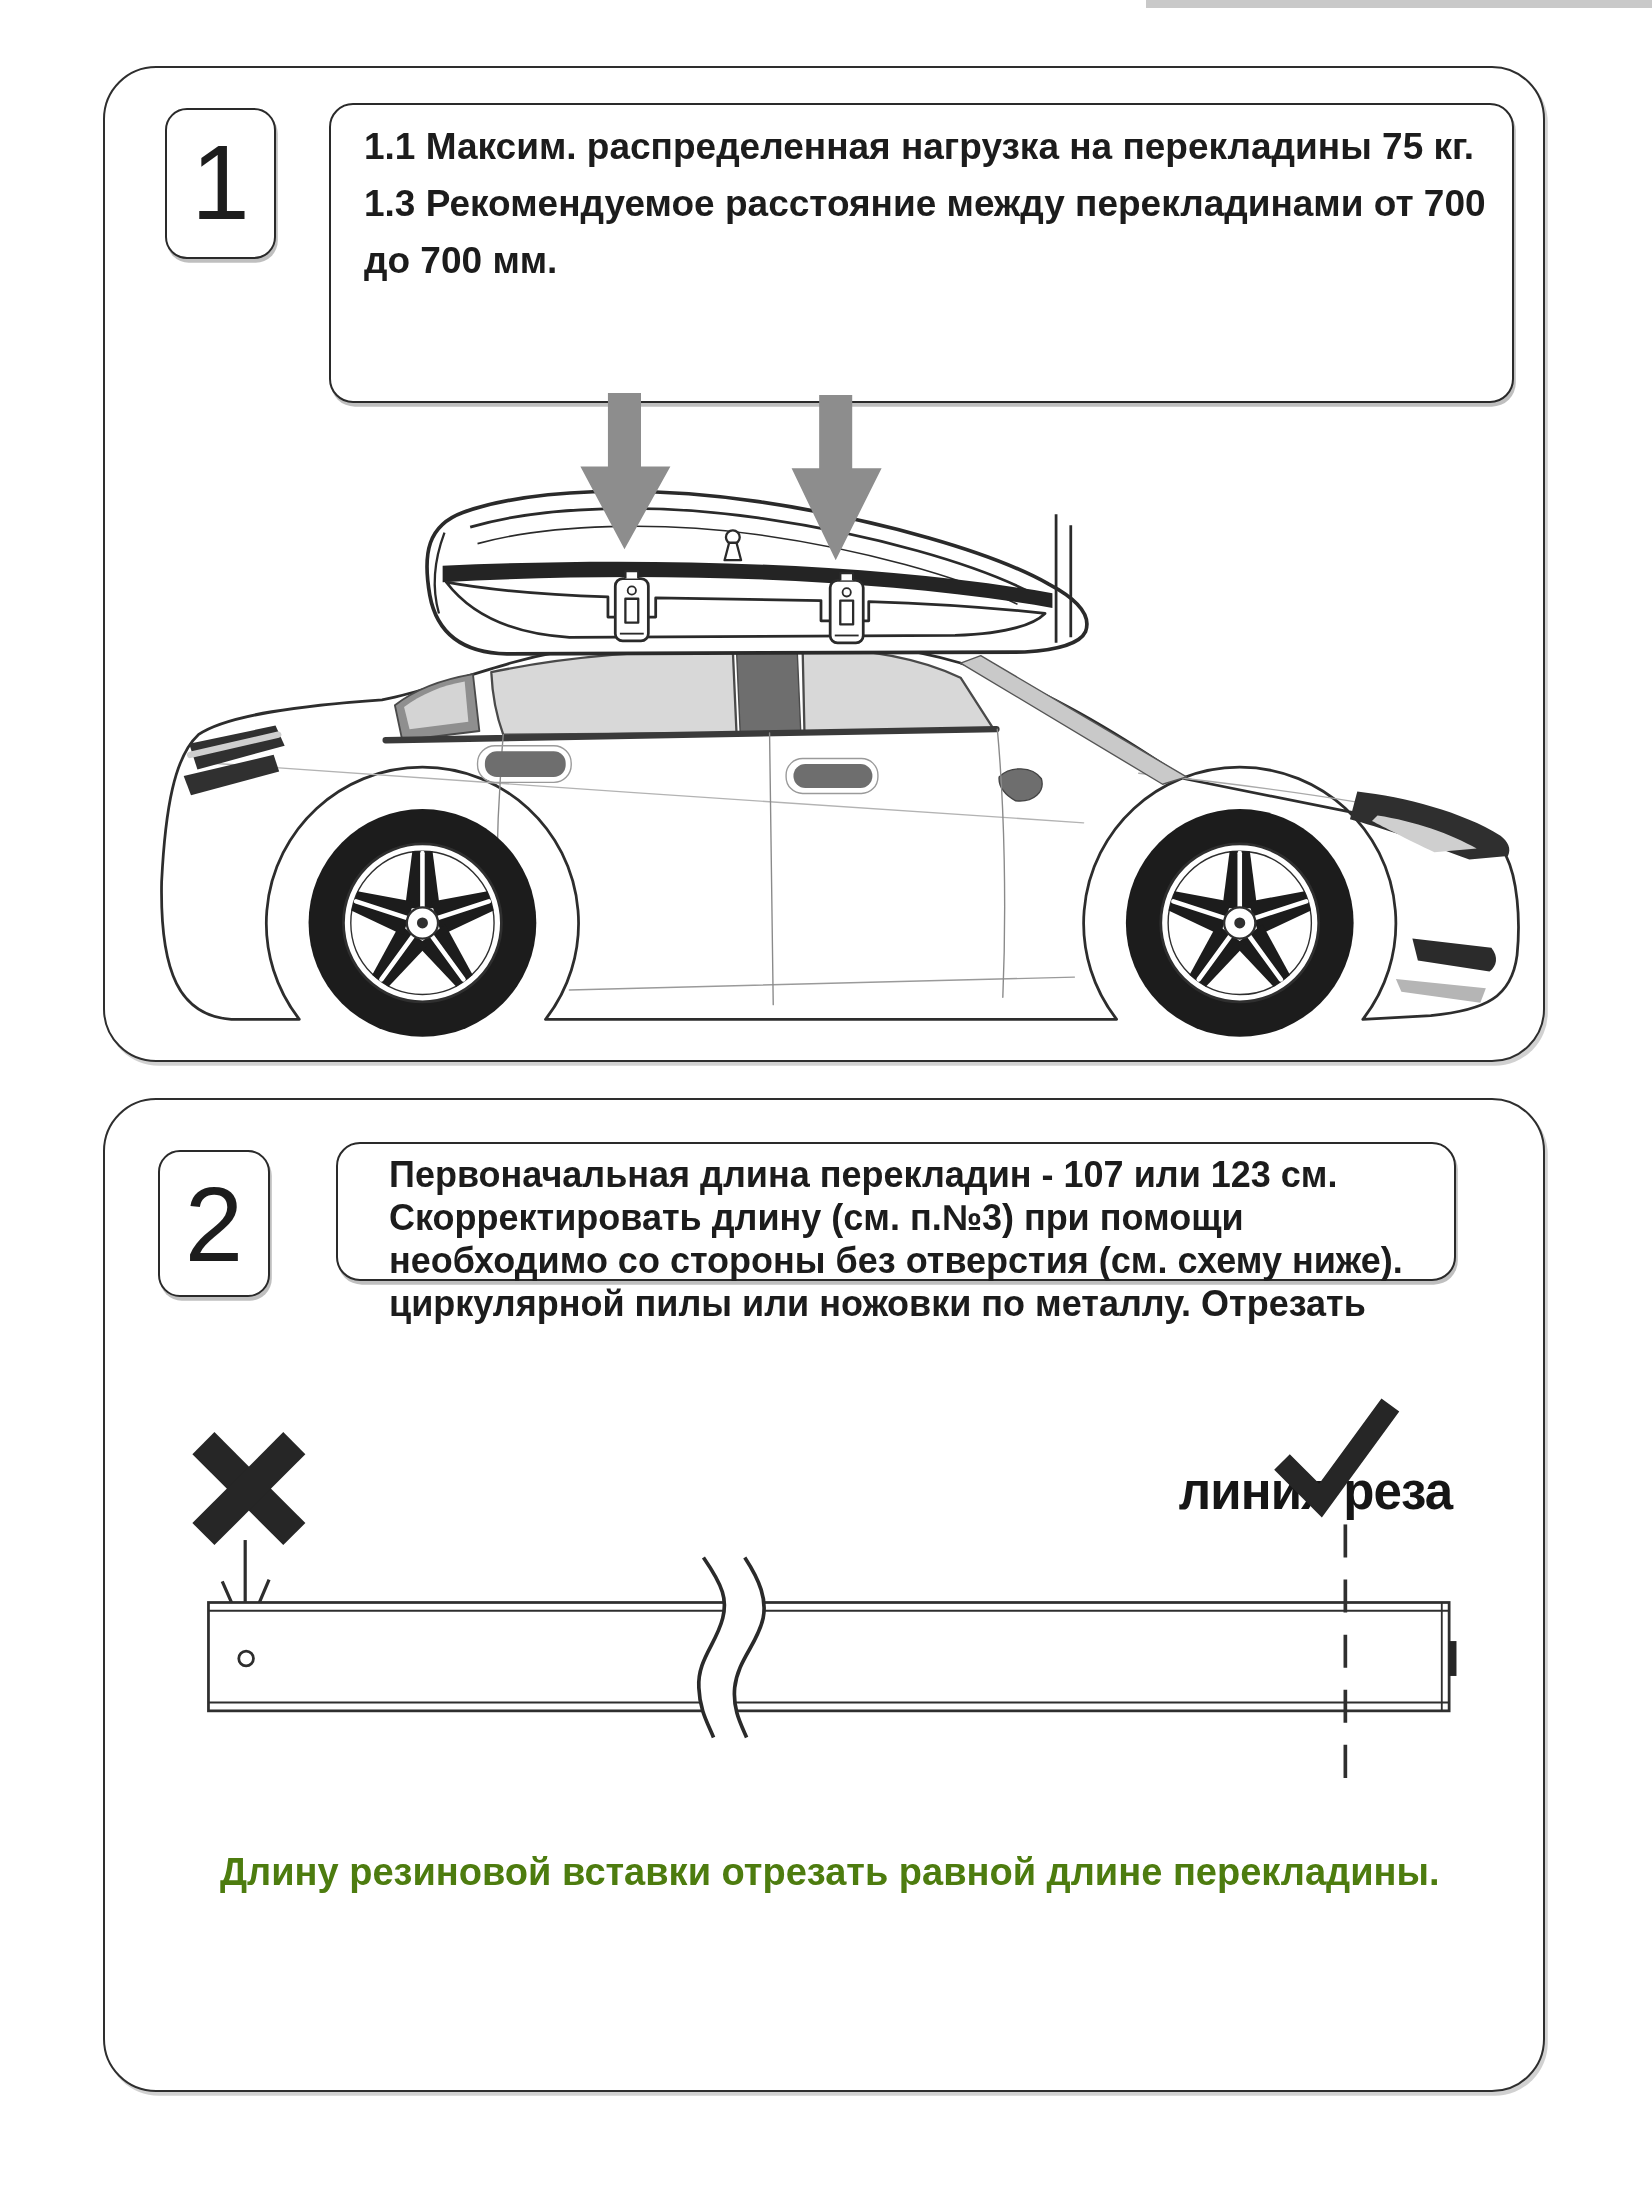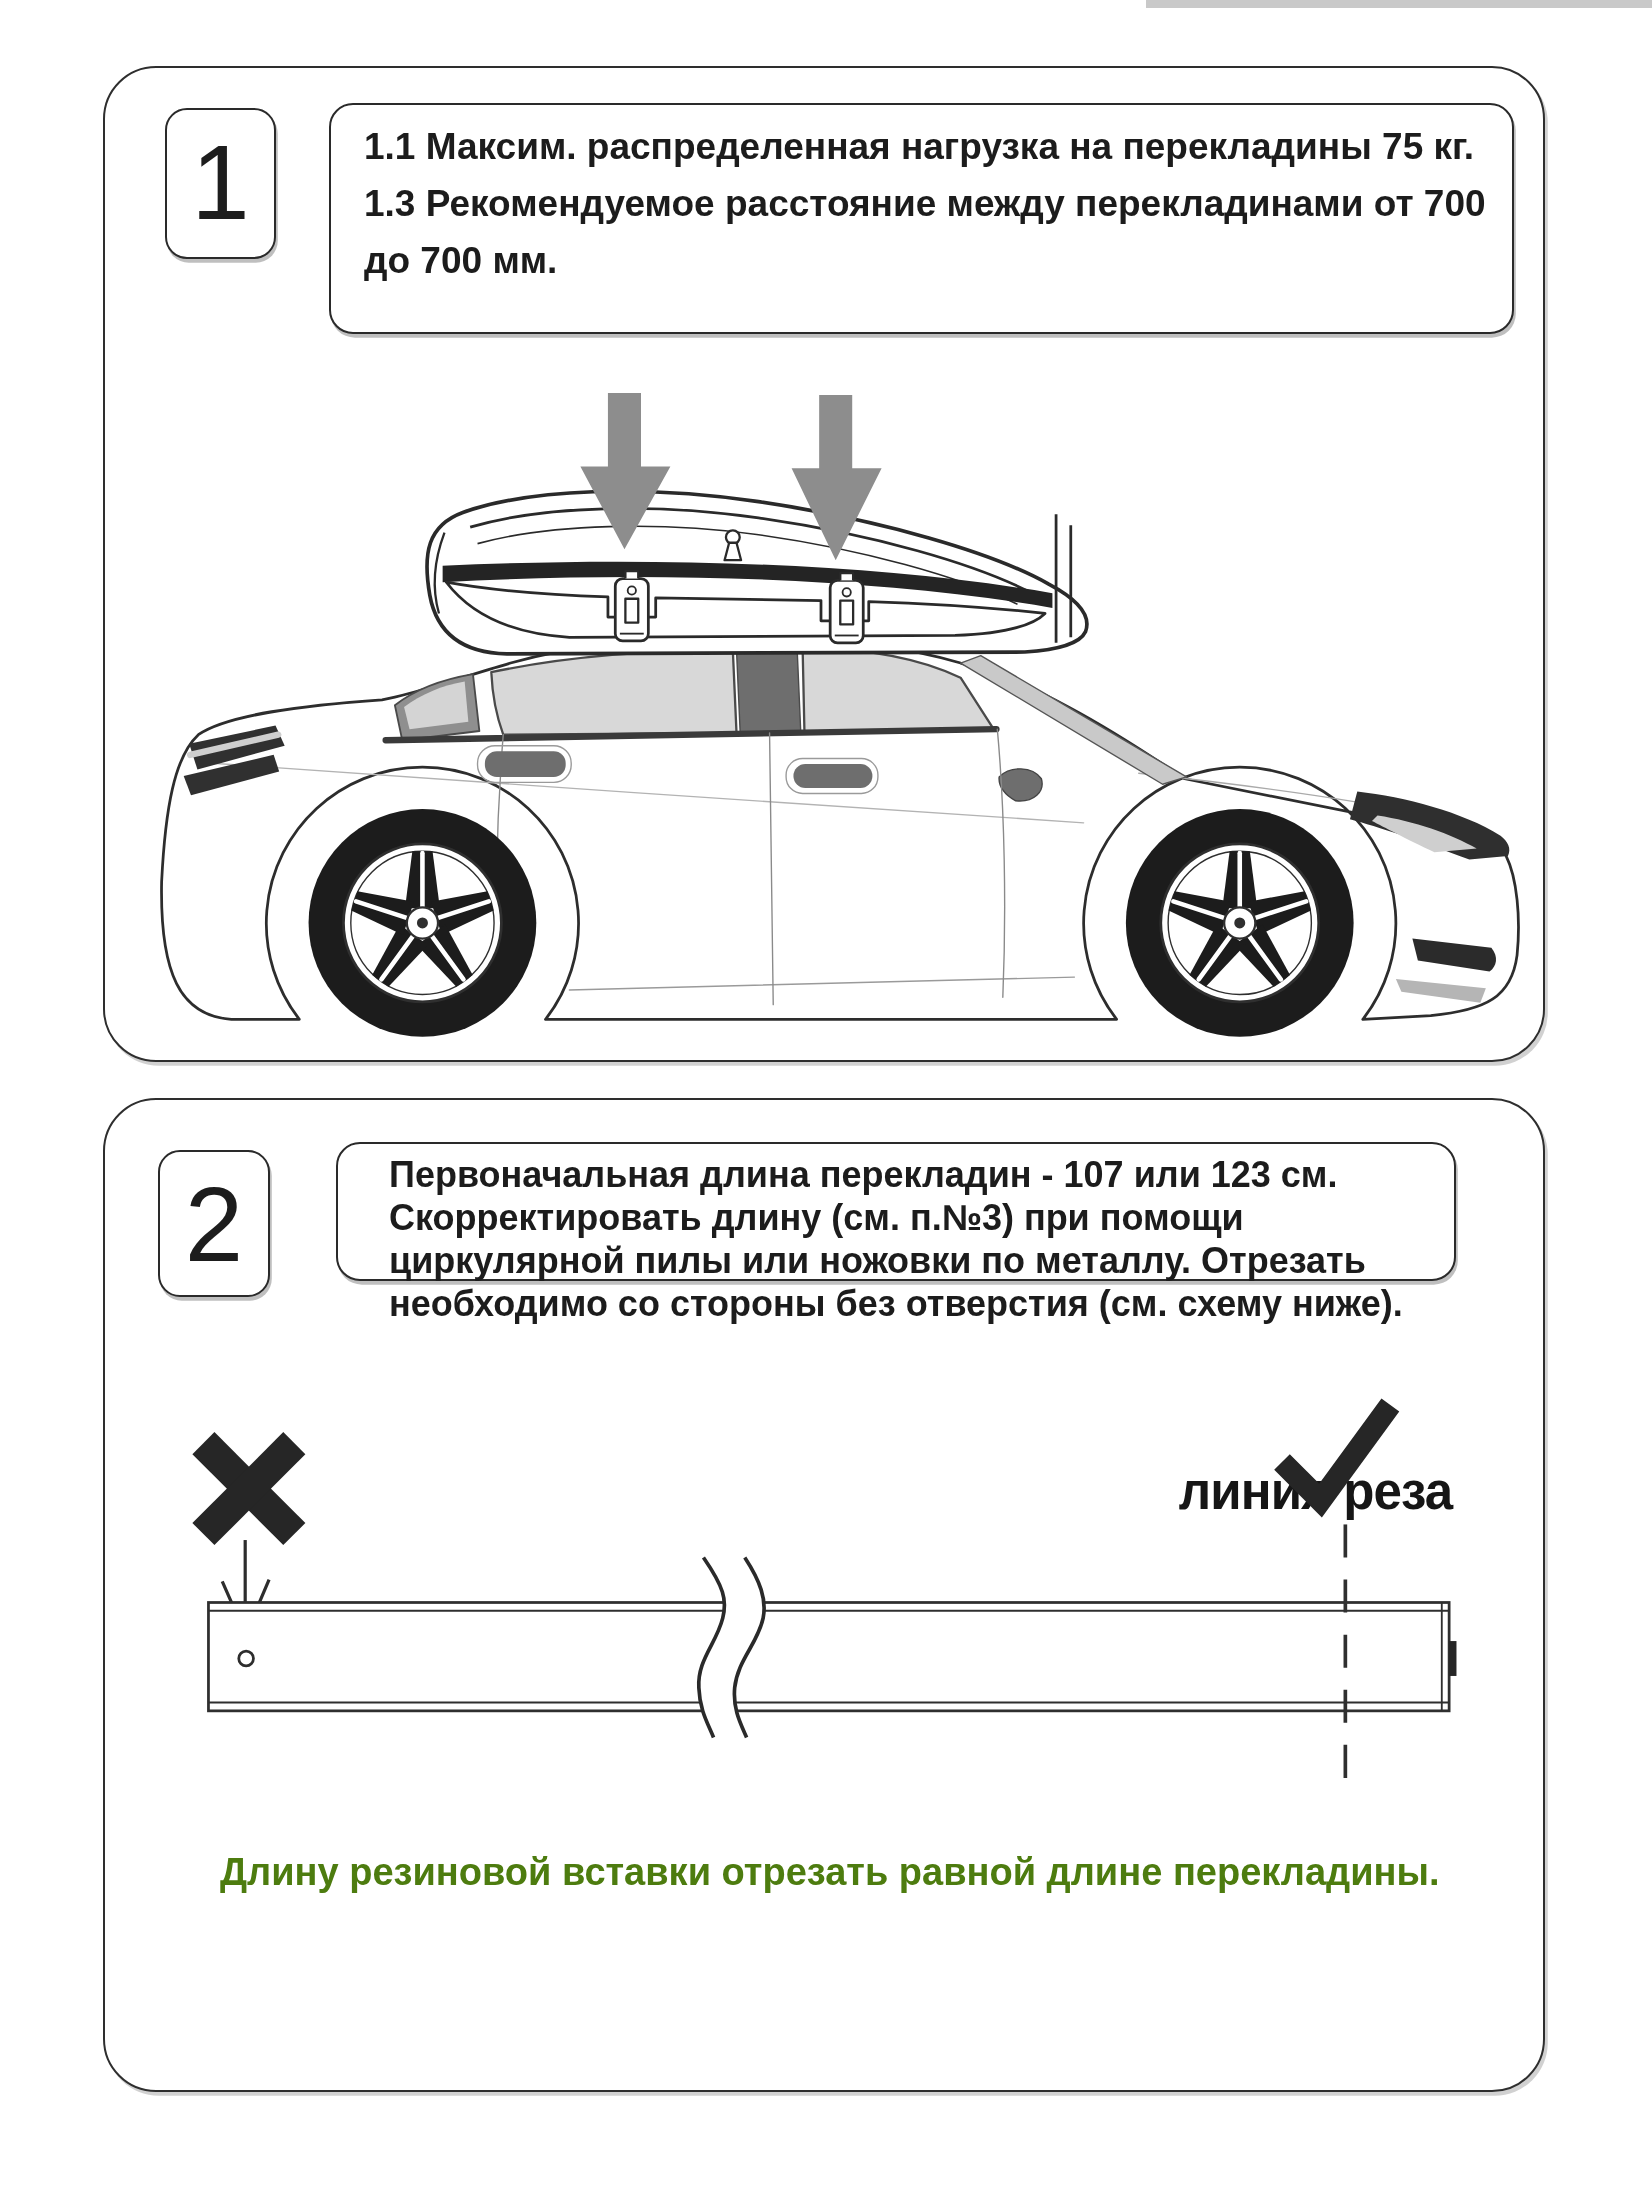--- a/index.html
+++ b/index.html
@@ -10,21 +10,21 @@
          background:#ffffff;box-shadow:2.8px 3.7px 0 rgba(0,0,0,0.18);}
   #panel1{top:66px;height:992px;}
   #panel2{top:1098px;height:990px;}
   .num-box{position:absolute;border:2.8px solid #2a2a2a;border-radius:22px;background:#fff;
            box-shadow:1.8px 3.7px 0 rgba(0,0,0,0.25);text-align:center;}
   #numbox1{left:165px;top:108px;width:107px;height:147px;}
   #numbox2{left:158px;top:1150px;width:108px;height:143px;}
   .num-box span{display:block;font-size:105px;line-height:145px;font-weight:400;color:#1d1d1d;}
   .text-box{position:absolute;border:2.8px solid #2a2a2a;border-radius:24px;background:#fff;
             box-shadow:1.8px 3.7px 0 rgba(0,0,0,0.25);font-weight:bold;color:#1c1c1c;}
-  #textbox1{left:329px;top:103px;width:1185px;height:231px;padding:13px 18.4px 0 33px;
+  #textbox1{left:329px;top:103px;width:1185px;height:300px;padding:13px 18.4px 0 33px;
             font-size:37px;line-height:57px;box-sizing:border-box;}
   #textbox2{left:336px;top:1142px;width:1120px;height:139px;padding:9.2px 14.7px 0 51px;
             font-size:36px;line-height:43px;box-sizing:border-box;}
   .line{white-space:nowrap;}
   .cut-label{position:absolute;left:1153px;top:1462px;width:325px;text-align:center;
              font-size:51px;font-weight:bold;letter-spacing:-0.9px;color:#161616;}
   .bottom-note{position:absolute;left:220px;top:1851px;width:1286px;font-size:38px;
                font-weight:bold;color:#4d7c0f;white-space:nowrap;}
   svg.art{position:absolute;left:0;top:0;pointer-events:none;}
 </style>
@@ -47,22 +47,22 @@
   </div>
 
   <section class="panel" id="panel2">
   </section>
   <div class="num-box" id="numbox2">
     <span>2</span>
   </div>
   <div class="text-box" id="textbox2">
     <div class="line">Первоначальная длина перекладин - 107 или 123 см.</div>
     <div class="line">Скорректировать длину (см. п.№3) при помощи</div>
+    <div class="line">необходимо со стороны без отверстия (см. схему ниже).</div>
     <div class="line">циркулярной пилы или ножовки по металлу. Отрезать</div>
-    <div class="line">необходимо со стороны без отверстия (см. схему ниже).</div>
   </div>
 
   <div class="cut-label">линия реза</div>
   <div class="bottom-note">Длину резиновой вставки отрезать равной длине перекладины.</div>
 
   <svg class="art" width="1653" height="2204" viewBox="0 0 1800 2400">
     <defs>
       <g id="spoke">
         <path d="M -11,-78 L 11,-78 L 19,-16 L -19,-16 Z" fill="#1c1c1c"></path>
         <path d="M 0,-76 L 0,-18" stroke="#ffffff" stroke-width="5"></path>

